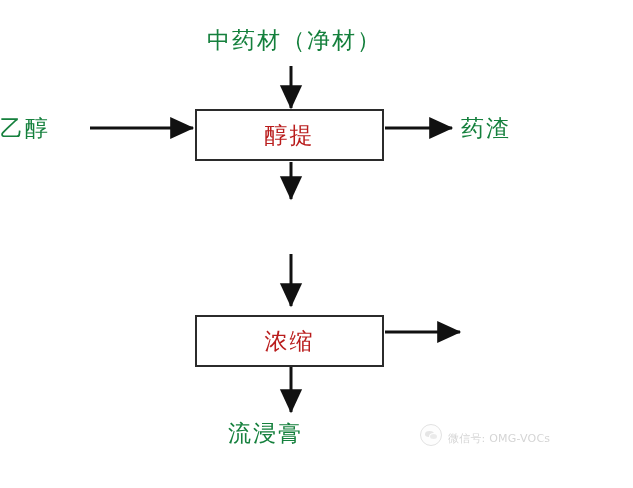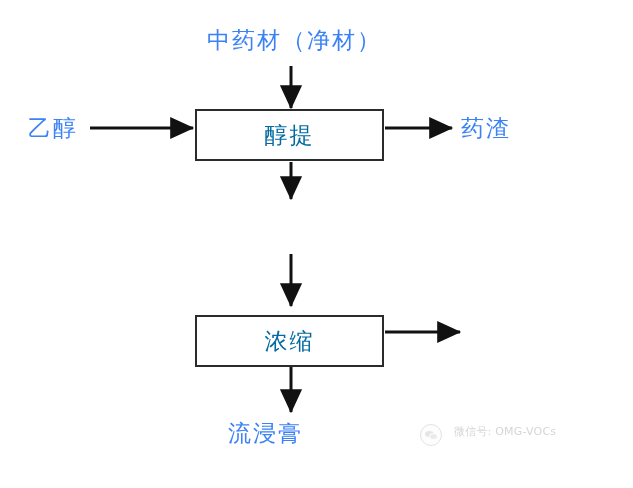--- a/index.html
+++ b/index.html
@@ -41,52 +41,52 @@
     box-sizing: border-box;
     border: 2px solid #2b2b2b;
     background: #ffffff;
     display: flex;
     align-items: center;
     justify-content: center;
   }
   .proc-box .box-label {
     font-size: 23px;
     line-height: 1;
-    color: #0369a1;
+    color: #b91c1c;
     letter-spacing: 2px;
     white-space: nowrap;
   }
 
   #box-alcohol-extraction { left: 195px; top: 109px; width: 189px; height: 52px; }
   #box-extract-liquid     { left: 195px; top: 200px; width: 189px; height: 53px; }
   #box-concentration      { left: 195px; top: 307px; width: 189px; height: 52px; margin-top: 8px; }
 
   
   .flow-label {
     position: absolute;
     font-size: 23px;
     line-height: 1;
-    color: #3b82f6;
+    color: #15803d;
     letter-spacing: 2px;
     white-space: nowrap;
   }
   #label-raw-material { left: 207px; top: 29px; }
-  #label-ethanol      { left: 28px;  top: 117px; }
+  #label-ethanol      { left: 0;  top: 117px; }
   #label-residue      { left: 461px; top: 117px; }
   #label-dilute-eth   { left: 470px; top: 316px; }
   #label-fluid-extract{ left: 228px; top: 422px; }
 
   
   #watermark {
     position: absolute;
     left: 420px;
     top: 424px;
     display: flex;
-    align-items: flex-start;
-    gap: 12px;
+    align-items: flex-end;
+    gap: 6px;
     opacity: 0.42;
   }
   #watermark .wm-badge {
     width: 20px;
     height: 20px;
     border-radius: 50%;
     border: 1px solid #b9b9b9;
     position: relative;
     flex: 0 0 auto;
     background: #fbfbfb;

